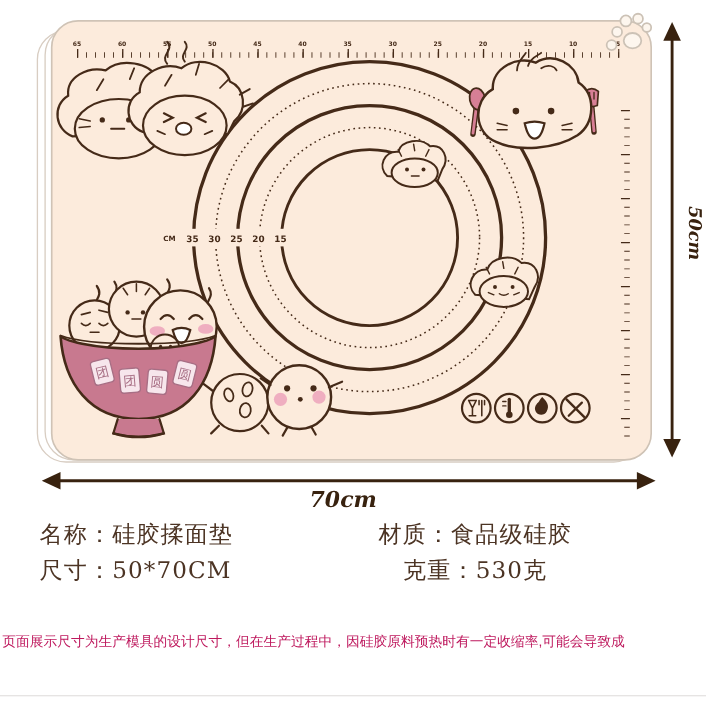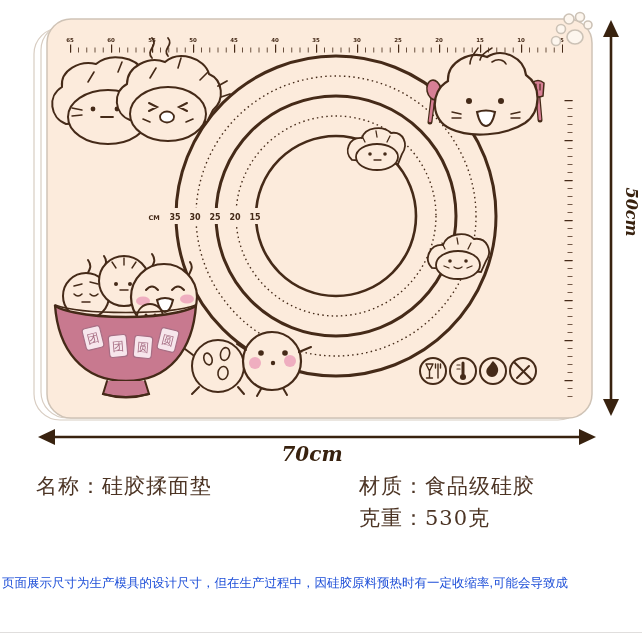--- a/index.html
+++ b/index.html
@@ -9,23 +9,23 @@
   svg text{font-family:"DejaVu Sans",sans-serif;}
   .ruler-num{font-size:5.5px;fill:#452a18;font-weight:bold;}
   .circle-num{font-size:8px;fill:#452a18;font-weight:bold;}
   .circle-unit{font-size:6.5px;fill:#452a18;font-weight:bold;}
   .stamp-char{font-size:12px;fill:#a76e84;}
   .dim-label{font-family:"DejaVu Serif",serif;font-style:italic;font-weight:bold;fill:#38220f;}
   .specs{position:absolute;top:470px;left:0;width:642px;color:#4c3424;
          font-family:"DejaVu Serif",serif;font-size:21px;}
   .specs-col{position:absolute;top:0;}
   .specs-left{left:36px;}
-  .specs-right{left:359px;}
+  .specs-right{left:344px;text-align:center;}
   .spec-line{height:32px;line-height:32px;white-space:nowrap;letter-spacing:1px;}
-  .disclaimer{position:absolute;top:575px;left:2px;width:640px;color:#1d4ed8;
+  .disclaimer{position:absolute;top:575px;left:2px;width:640px;color:#be185d;
               font-size:12.5px;line-height:17.5px;overflow:hidden;}
   .disclaimer div{white-space:nowrap;}
   .bottom-rule{position:absolute;left:0;top:632px;width:642px;height:0;
                border-top:1px solid #e0dedd;}
 </style>
 </head>
 <body>
 
 <div class="canvas">
 
@@ -228,20 +228,21 @@
     <line x1="611" y1="36" x2="611" y2="400" stroke="#38220f" stroke-width="2.6"></line>
     <path d="M611,20 l-8,17 h16 z" fill="#38220f"></path>
     <path d="M611,416 l-8,-17 h16 z" fill="#38220f"></path>
     <text class="dim-label" transform="translate(626,212) rotate(90)" text-anchor="middle" font-size="16">50cm</text>
   </g>
 </svg>
 
   <div class="specs">
     <div class="specs-col specs-left">
       <div class="spec-line"><span>名称：</span><span>硅胶揉面垫</span></div>
+      <div class="spec-line"><span>尺寸：</span><span>50*70CM</span></div>
     </div>
     <div class="specs-col specs-right">
       <div class="spec-line"><span>材质：</span><span>食品级硅胶</span></div>
       <div class="spec-line"><span>克重：</span><span>530克</span></div>
     </div>
   </div>
 
   <div class="disclaimer">
     <div>页面展示尺寸为生产模具的设计尺寸，但在生产过程中，因硅胶原料预热时有一定收缩率,可能会导致成</div>
   </div>

